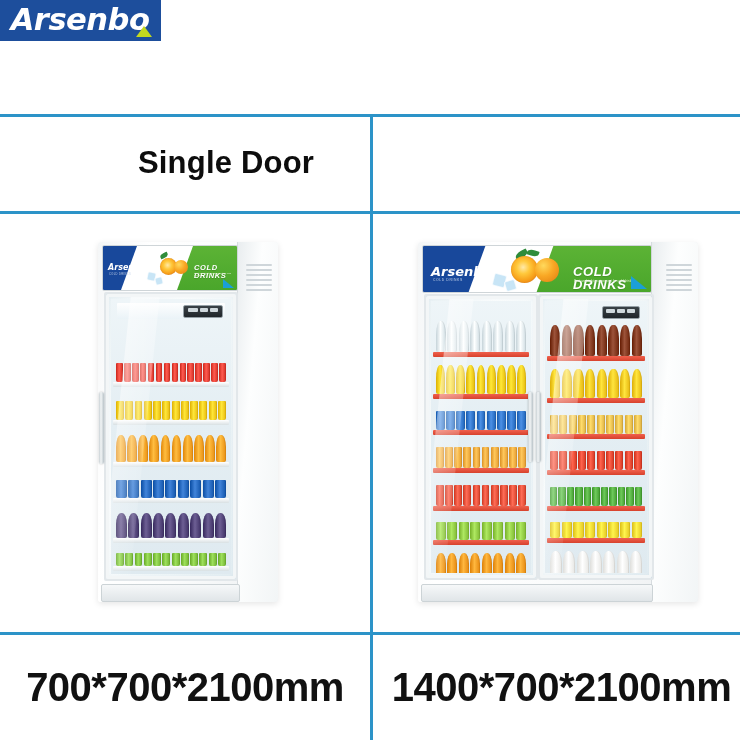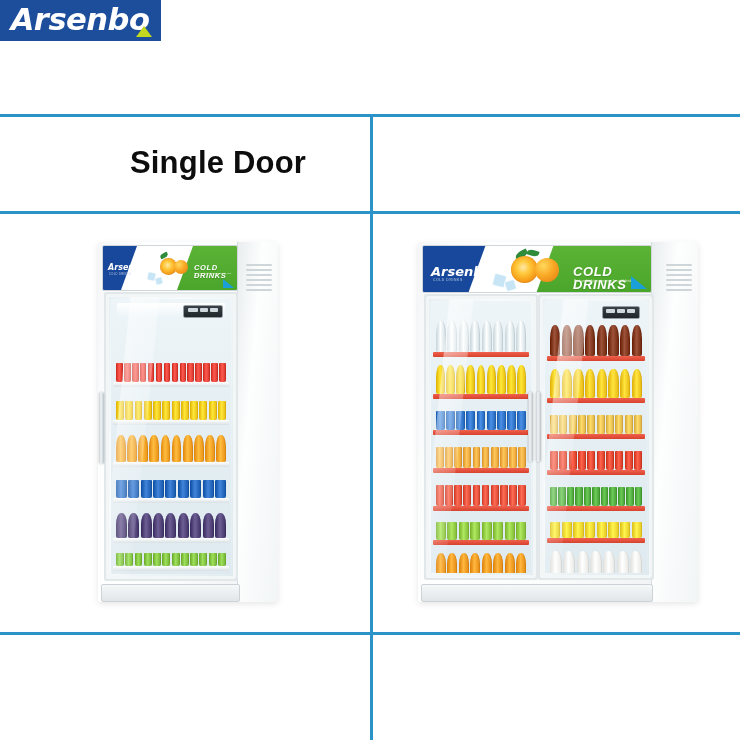--- a/index.html
+++ b/index.html
@@ -40,21 +40,21 @@
 
   
   .rule-h{position:absolute;left:0;width:740px;height:3px;background:#2c93c8;}
   .rule-h.r1{top:114px;}
   .rule-h.r2{top:211px;}
   .rule-h.r3{top:632px;}
   .rule-v{position:absolute;left:370px;top:114px;width:3px;height:626px;background:#2c93c8;}
 
   
   .head-cell{position:absolute;top:114px;height:97px;display:flex;align-items:center;justify-content:center;}
-  .head-cell.left{left:4px;width:428px;}
+  .head-cell.left{left:12px;width:428px;}
   .head-cell.right{left:373px;width:377px;}
   .head-text{font-size:31px;color:#0d0d0d;font-weight:600;letter-spacing:.2px;}
 
   
   .dim-cell{position:absolute;top:635px;height:105px;display:flex;align-items:center;justify-content:center;}
   .dim-cell.left{left:0;width:370px;}
   .dim-cell.right{left:373px;width:377px;}
   .dim-text{font-size:40px;font-weight:bold;color:#111;letter-spacing:-0.5px;}
 
   
@@ -561,14 +561,20 @@
         <div class="glass-sheen"></div>
         <div class="door-frame"></div>
       </div>
 
       <div class="handle" style="left:110px;top:150px;width:5px;height:70px;"></div>
       <div class="handle" style="left:118px;top:150px;width:5px;height:70px;"></div>
       <div class="plinth" style="left:3px;width:230px;height:16px;"></div>
     </div>
   </div>
 
+  <div class="dim-cell left">
+    <span class="dim-text">700*700*2100mm</span>
+  </div>
+  <div class="dim-cell right">
+    <span class="dim-text">1400*700*2100mm</span>
+  </div>
 
 </div>
 
 </body></html>

